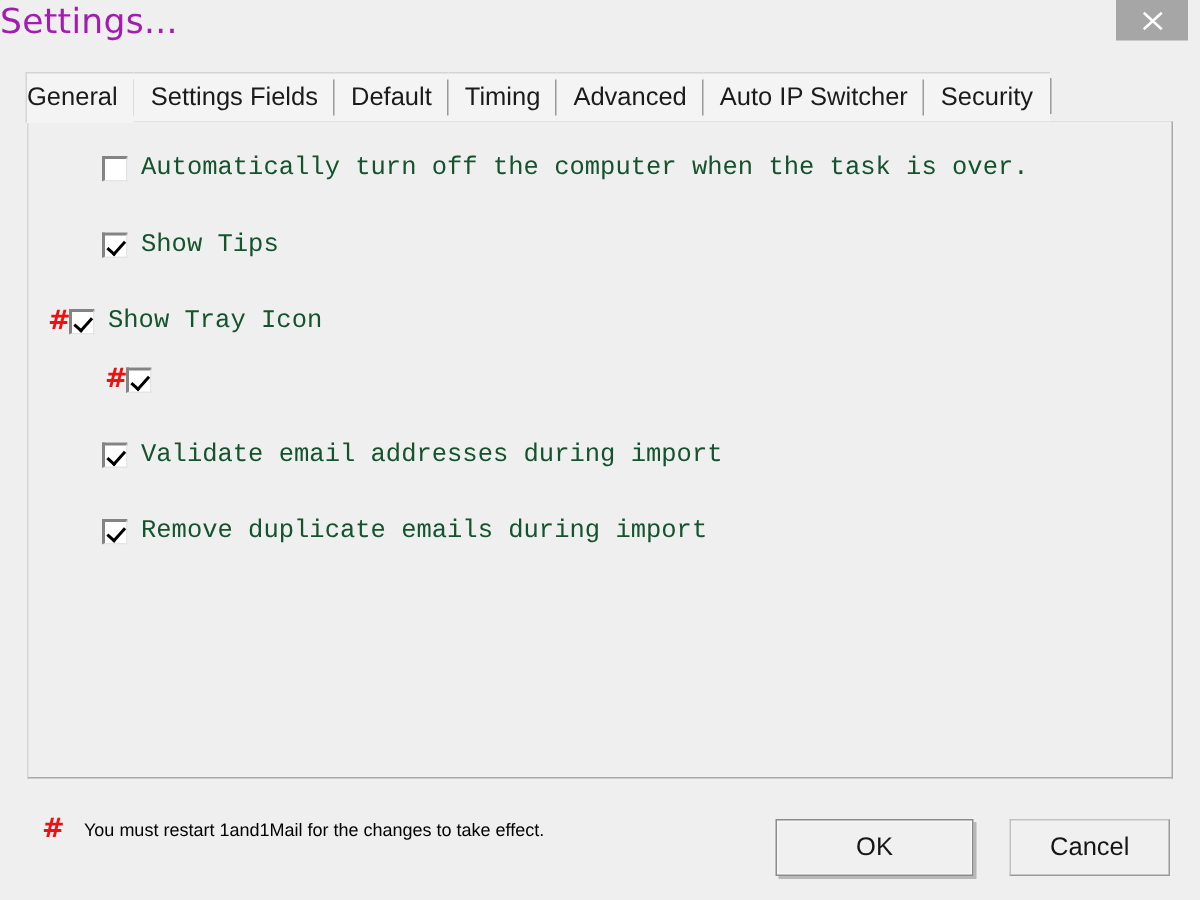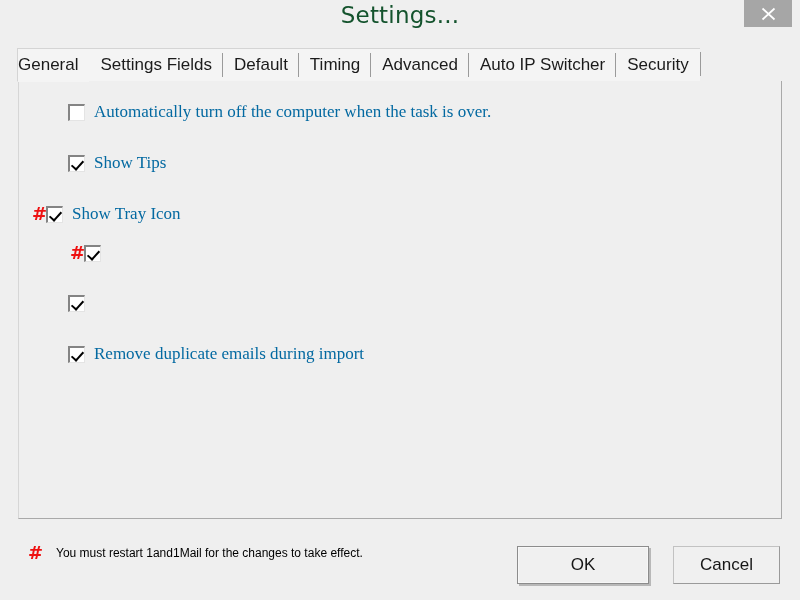--- a/index.html
+++ b/index.html
@@ -20,23 +20,22 @@
   .titlebar {
     position: absolute;
     left: 0; top: 0;
     width: 800px; height: 38px;
     background: #efefef;
   }
   .titlebar-text {
     position: absolute;
     left: 0; top: 2px;
     width: 800px;
-    text-align: center;
     font-size: 23px;
-    color: #14532d;
+    color: #a21caf;
     font-family: "DejaVu Sans", sans-serif;
     letter-spacing: 0.2px;
     white-space: nowrap;
   }
   .close-button {
     position: absolute;
     left: 744px; top: 0;
     width: 48px; height: 27px;
     background: #a6a6a6;
     cursor: pointer;
@@ -151,24 +150,24 @@
     content: "";
     position: absolute;
     left: 4px; top: 1px;
     width: 5px; height: 10px;
     border: solid #000000;
     border-width: 0 2.5px 2.5px 0;
     transform: rotate(42deg);
   }
   .option-label {
     font-size: 17px;
-    color: #0369a1;
+    color: #14532d;
     margin-left: 9px;
     white-space: nowrap;
-    font-family: Liberation Serif, serif;
+    font-family: Liberation Mono, monospace;
   }
 
   
   .footer {
     position: absolute;
     left: 18px; top: 530px;
     width: 764px; height: 58px;
   }
   .footer-note {
     position: absolute;
@@ -273,20 +272,21 @@
     </div>
 
     <div class="option-row" style="left:51px; top:161px;">
       <span class="marker">#</span>
       <span class="chk checked"></span>
     </div>
 
     <div class="option-row" style="left:35px; top:211px;">
       <span class="marker"></span>
       <span class="chk checked"></span>
+      <span class="option-label">Validate email addresses during import</span>
     </div>
 
     <div class="option-row" style="left:35px; top:262px;">
       <span class="marker"></span>
       <span class="chk checked"></span>
       <span class="option-label">Remove duplicate emails during import</span>
     </div>
 
   </div>
 </div>

